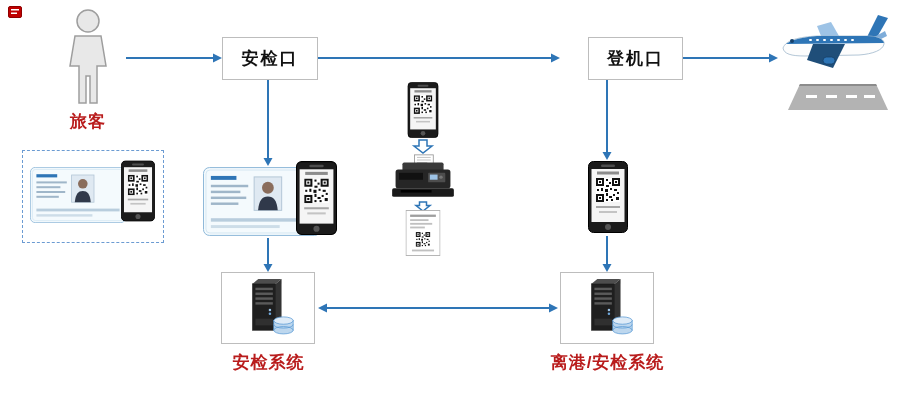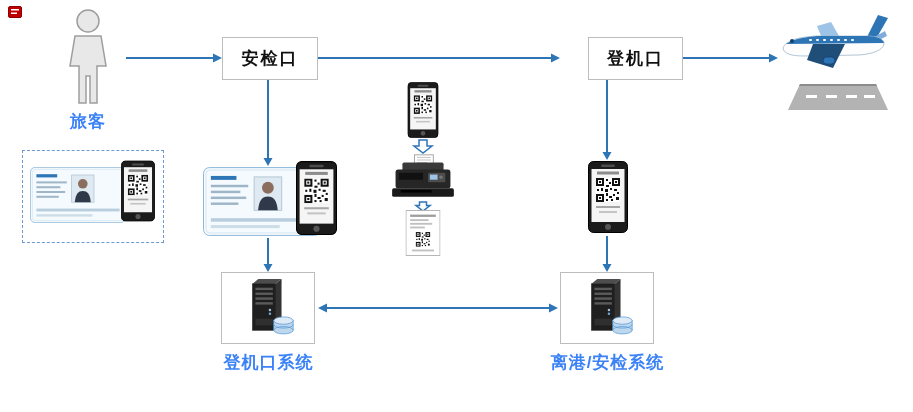--- a/index.html
+++ b/index.html
@@ -13,21 +13,21 @@
     display:flex; align-items:center; justify-content:center;
     font-size:17px; font-weight:700; color:#111; letter-spacing:2px;
   }
   .sys-box {
     position:absolute; z-index:2; background:#fff; border:1px solid #bdbdbd;
     display:flex; align-items:center; justify-content:center;
   }
   .sys-box svg { width:58px; height:60px; display:block; }
   .diagram-label {
     position:absolute; z-index:2; font-size:17px; font-weight:700;
-    color:#3b82f6; text-align:center; letter-spacing:1px;
+    color:#b91c1c; text-align:center; letter-spacing:1px;
   }
   .dashed-box { position:absolute; z-index:1; border:1.5px dashed #6b9bd2; background:transparent; }
   
   #red-stamp      { left:8px;   top:6px;   width:14px;  height:12px; }
   #passenger-icon { left:52px;  top:8px;   width:72px;  height:100px; }
   #passenger-label{ left:38px;  top:110px; width:100px; }
   #security-box   { left:222px; top:37px;  width:96px;  height:43px; }
   #boarding-box   { left:560px; top:37px;  width:95px;  height:43px;margin-left:28px; }
   #plane-icon     { left:778px; top:10px;  width:117px; height:72px; }
   #runway-icon    { left:788px; top:84px;  width:100px; height:26px; }
@@ -312,21 +312,21 @@
     <svg viewBox="0 0 40 72">
         <use href="#sym-phone"></use>
       </svg>
   </div>
 
   <div class="sys-box" id="sec-sys-box">
     <svg viewBox="0 0 60 62">
         <use href="#sym-server"></use>
       </svg>
   </div>
-  <div class="diagram-label" id="sec-sys-label">登机口系统</div>
+  <div class="diagram-label" id="sec-sys-label">安检系统</div>
 
   <div class="sys-box" id="dep-sys-box">
     <svg viewBox="0 0 60 62">
         <use href="#sym-server"></use>
       </svg>
   </div>
   <div class="diagram-label" id="dep-sys-label">离港/安检系统</div>
 
 </div>
 

